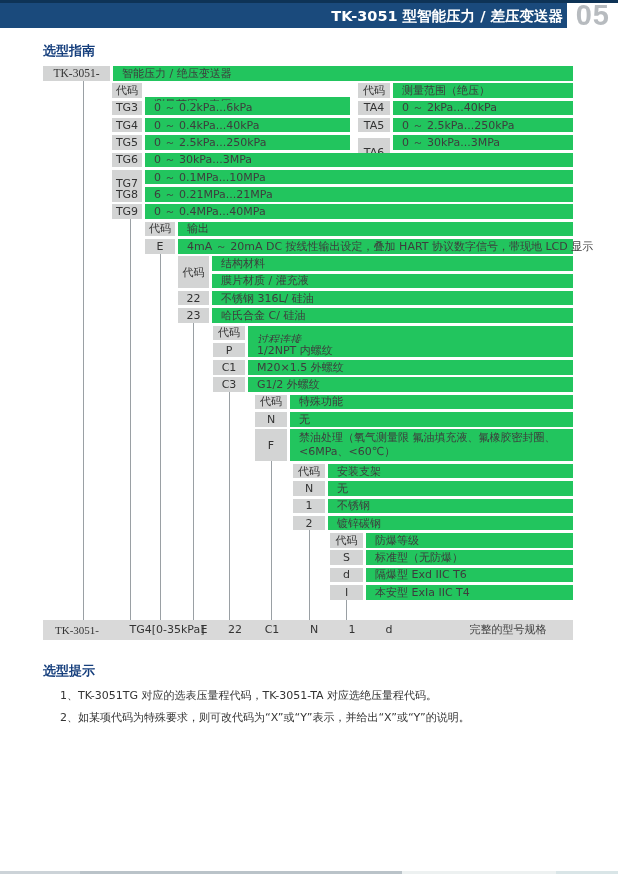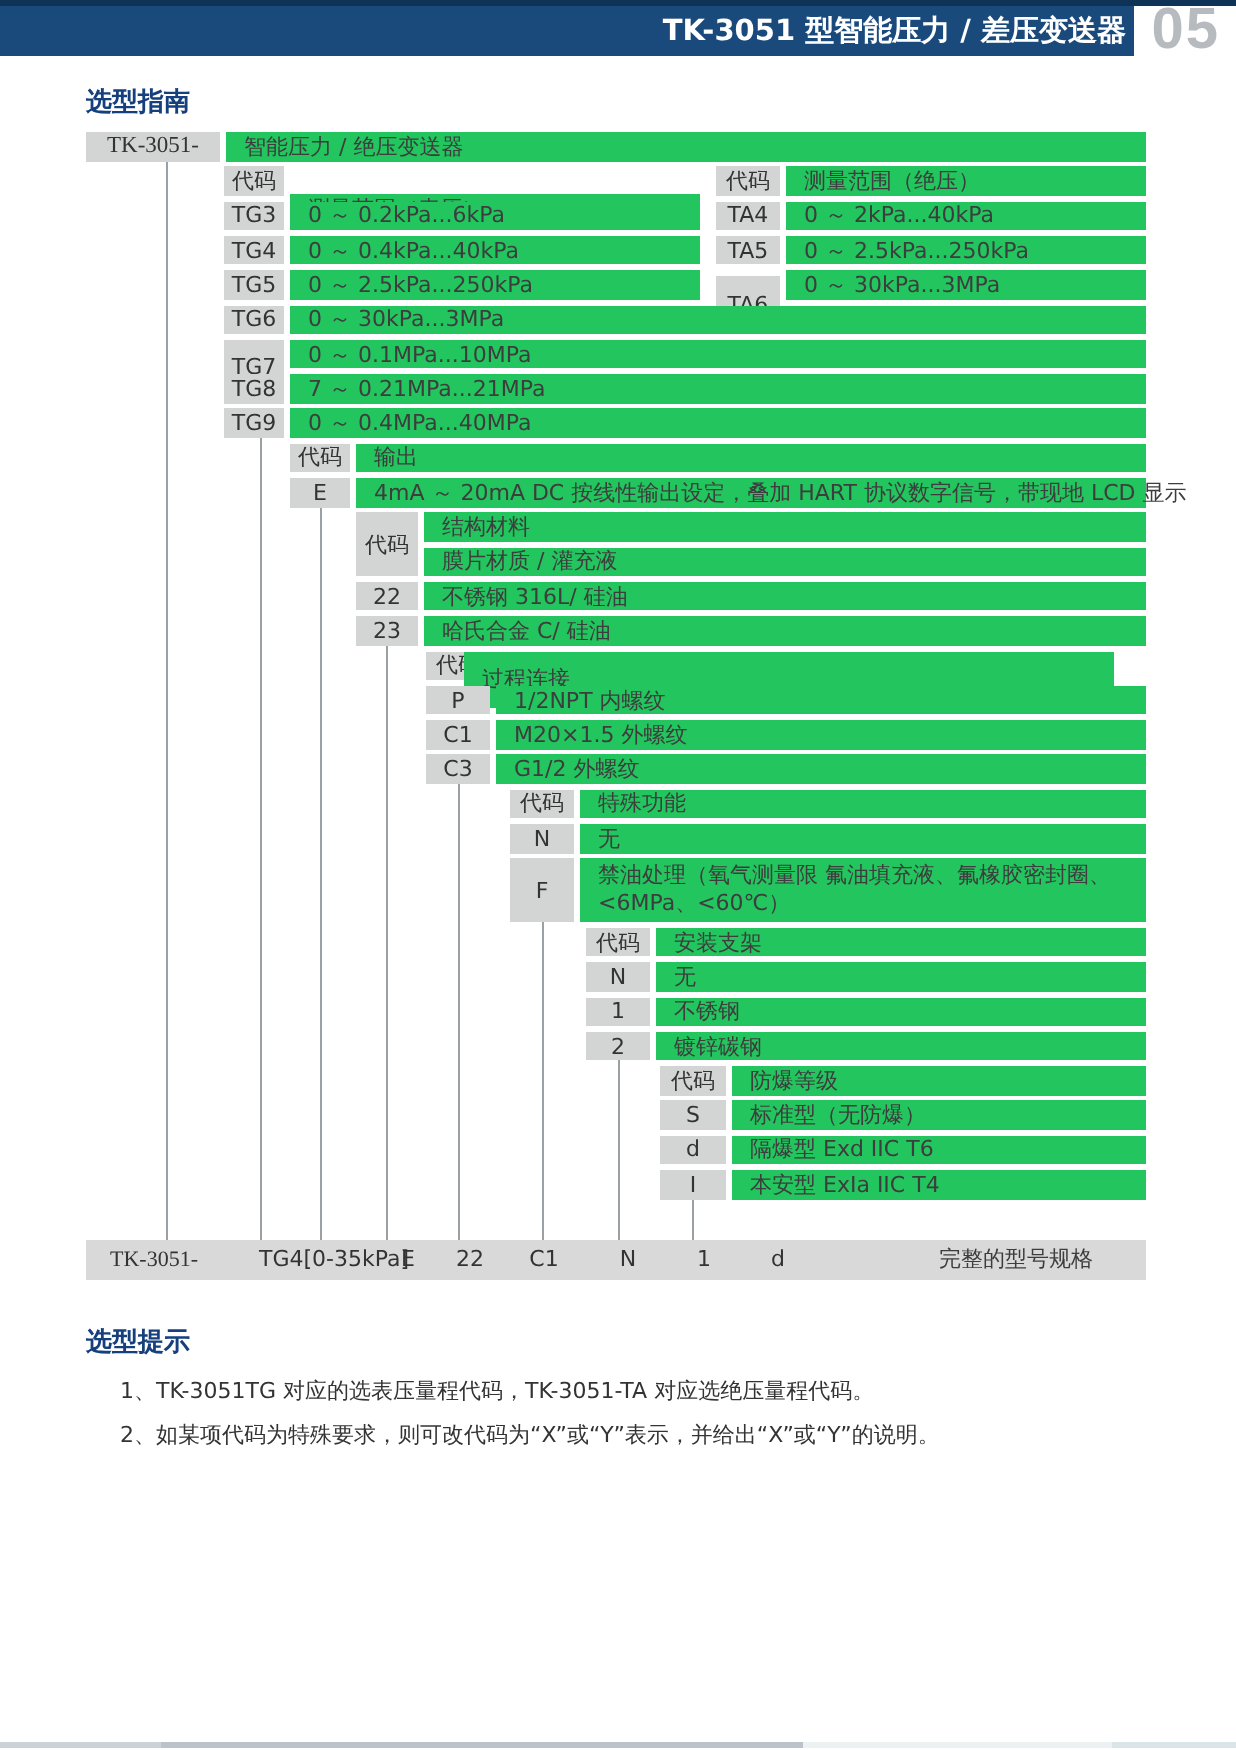--- a/index.html
+++ b/index.html
@@ -84,39 +84,39 @@
     <div class="abs desc" style="left: 393px; top: 117.9px; width: 180px; height: 14.6px;">0 ～ 2.5kPa...250kPa</div>
     <div class="abs code" style="left: 112px; top: 135.2px; width: 30px; height: 14.6px;">TG5</div>
     <div class="abs desc" style="left: 145px; top: 135.2px; width: 205px; height: 14.6px;">0 ～ 2.5kPa...250kPa</div>
     <div class="abs code" style="left: 358px; top: 138px; width: 32px; height: 29px;">TA6</div>
     <div class="abs desc" style="left: 393px; top: 135.2px; width: 180px; height: 14.6px;">0 ～ 30kPa...3MPa</div>
     <div class="abs code" style="left: 112px; top: 152.5px; width: 30px; height: 14.6px;">TG6</div>
     <div class="abs desc" style="left: 145px; top: 152.5px; width: 428px; height: 14.6px;">0 ～ 30kPa...3MPa</div>
     <div class="abs code" style="left: 112px; top: 169.8px; width: 30px; height: 27px;">TG7</div>
     <div class="abs desc" style="left: 145px; top: 169.8px; width: 428px; height: 14.6px;">0 ～ 0.1MPa...10MPa</div>
     <div class="abs code" style="left: 112px; top: 187.1px; width: 30px; height: 14.6px;">TG8</div>
-    <div class="abs desc" style="left: 145px; top: 187.1px; width: 428px; height: 14.6px;">7 ～ 0.21MPa...21MPa</div>
+    <div class="abs desc" style="left: 145px; top: 187.1px; width: 428px; height: 14.6px;">6 ～ 0.21MPa...21MPa</div>
     <div class="abs code" style="left: 112px; top: 204.4px; width: 30px; height: 14.6px;">TG9</div>
     <div class="abs desc" style="left: 145px; top: 204.4px; width: 428px; height: 14.6px;">0 ～ 0.4MPa...40MPa</div>
     <div class="abs vline" style="left: 130px; top: 219px; width: 1px; height: 401px;"></div>
     <div class="abs code" style="left: 145px; top: 221.7px; width: 30px; height: 14.6px;">代码</div>
     <div class="abs desc" style="left: 178px; top: 221.7px; width: 395px; height: 14.6px; font-family: Liberation Mono, monospace;">输出</div>
     <div class="abs code" style="left: 145px; top: 239px; width: 30px; height: 14.6px;">E</div>
     <div class="abs desc" style="left: 178px; top: 239px; width: 395px; height: 14.6px;">4mA ～ 20mA DC 按线性输出设定，叠加 HART 协议数字信号，带现地 LCD 显示</div>
     <div class="abs vline" style="left: 160px; top: 253.6px; width: 1px; height: 366.4px;"></div>
     <div class="abs code" style="left: 178px; top: 256.3px; width: 31px; height: 31.9px;">代码</div>
     <div class="abs desc" style="left: 212px; top: 273.6px; width: 361px; height: 14.6px;">膜片材质 / 灌充液</div>
     <div class="abs desc" style="left: 212px; top: 256.3px; width: 361px; height: 14.6px;">结构材料</div>
     <div class="abs code" style="left: 178px; top: 290.9px; width: 31px; height: 14.6px;">22</div>
     <div class="abs desc" style="left: 212px; top: 290.9px; width: 361px; height: 14.6px;">不锈钢 316L/ 硅油</div>
     <div class="abs code" style="left: 178px; top: 308.2px; width: 31px; height: 14.6px;">23</div>
     <div class="abs desc" style="left: 212px; top: 308.2px; width: 361px; height: 14.6px;">哈氏合金 C/ 硅油</div>
     <div class="abs vline" style="left: 193px; top: 322.8px; width: 1px; height: 297.2px;"></div>
     <div class="abs code" style="left: 213px; top: 325.5px; width: 32px; height: 14.6px;">代码</div>
-    <div class="abs desc" style="left: 232px; top: 325.5px; width: 325px; height: 28px;">过程连接</div>
+    <div class="abs desc" style="left: 248px; top: 325.5px; width: 325px; height: 28px; font-style: italic;">过程连接</div>
     <div class="abs code" style="left: 213px; top: 342.8px; width: 32px; height: 14.6px;">P</div>
     <div class="abs desc" style="left: 248px; top: 342.8px; width: 325px; height: 14.6px;">1/2NPT 内螺纹</div>
     <div class="abs code" style="left: 213px; top: 360.1px; width: 32px; height: 14.6px;">C1</div>
     <div class="abs desc" style="left: 248px; top: 360.1px; width: 325px; height: 14.6px;">M20×1.5 外螺纹</div>
     <div class="abs code" style="left: 213px; top: 377.4px; width: 32px; height: 14.6px;">C3</div>
     <div class="abs desc" style="left: 248px; top: 377.4px; width: 325px; height: 14.6px;">G1/2 外螺纹</div>
     <div class="abs vline" style="left: 229px; top: 392px; width: 1px; height: 228px;"></div>
     <div class="abs code" style="left: 255px; top: 394.7px; width: 32px; height: 14.6px;">代码</div>
     <div class="abs desc" style="left: 290px; top: 394.7px; width: 283px; height: 14.6px;">特殊功能</div>
     <div class="abs code" style="left: 255px; top: 412px; width: 32px; height: 14.6px;">N</div>

